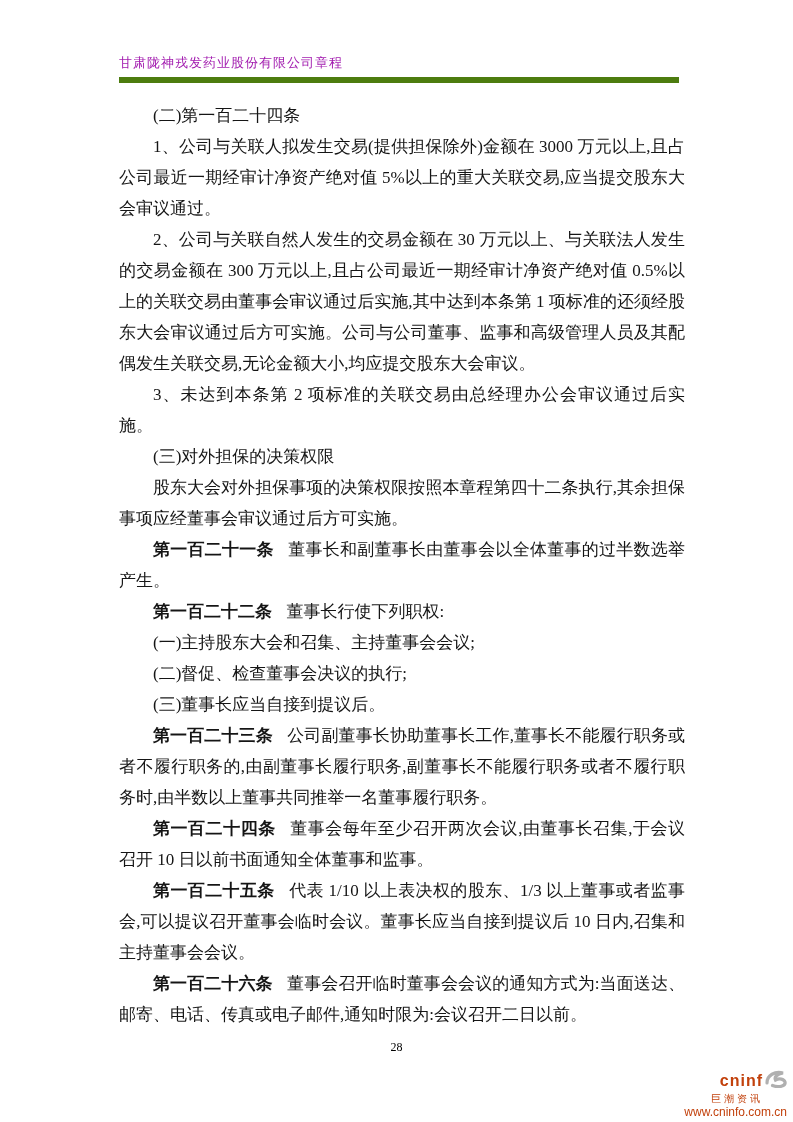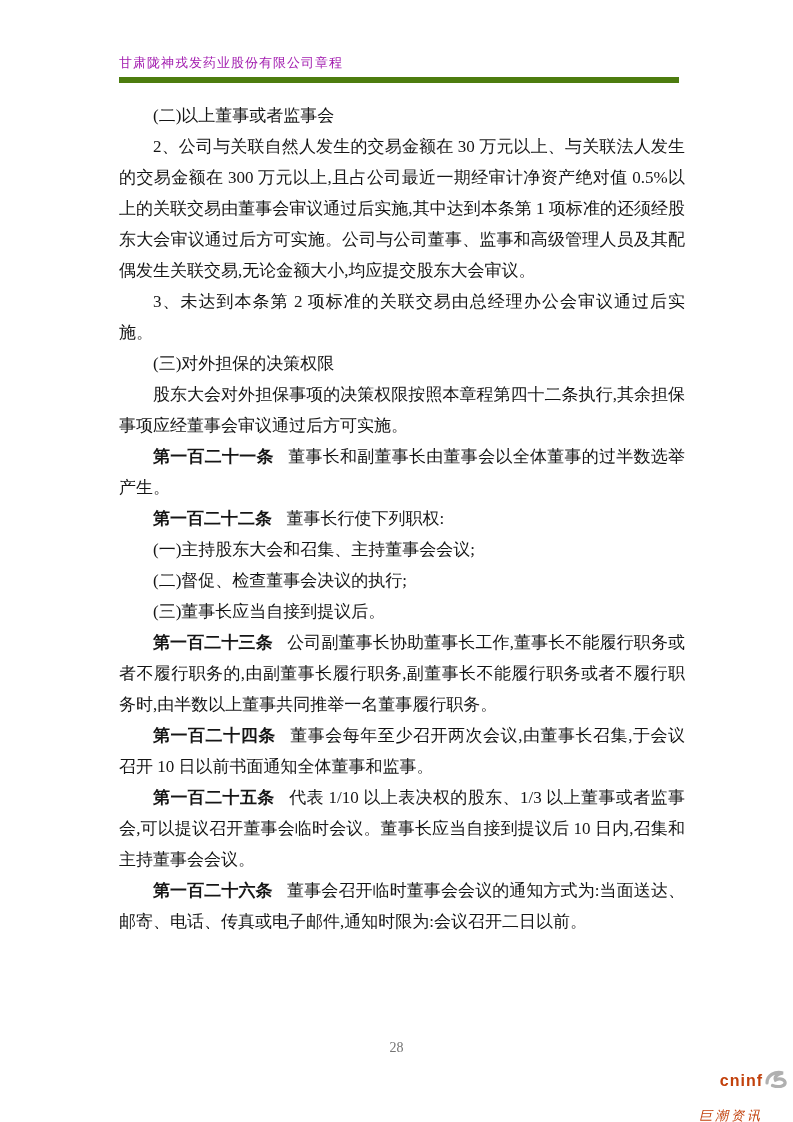--- a/index.html
+++ b/index.html
@@ -37,22 +37,22 @@
     font-weight: bold;
     font-family: "Liberation Sans", "DejaVu Sans", sans-serif;
     margin-right: 0.85em;
   }
   .page-number {
     position: absolute;
     top: 1040px;
     left: 0;
     width: 100%;
     text-align: center;
-    font-size: 14px;
-    color: #737373;
+    font-size: 12px;
+    color: #000000;
   }
   .cninfo {
     position: absolute;
     right: 6px;
     top: 1070px;
     width: 130px;
     text-align: right;
     color: #c2410c;
     line-height: 1.1;
   }
@@ -62,43 +62,43 @@
     justify-content: flex-end;
     gap: 2px;
   }
   .cninfo .brand {
     font-family: "Liberation Sans", "DejaVu Sans", sans-serif;
     font-weight: bold;
     font-size: 16px;
     letter-spacing: 1px;
   }
   .cninfo .company {
-    font-size: 13px;
+    font-size: 10px;
     letter-spacing: 3px;
     padding-right: 24px;
-    margin-top: 17px;
-    font-style: italic;
+    margin-top: 1px;
   }
   .cninfo .url {
     font-family: "Liberation Sans", "DejaVu Sans", sans-serif;
     font-size: 12px;
     margin-top: 2px;
   }
 </style>
 </head>
 <body>
 
 <div class="page">
 
   <div class="header">
     <span>甘肃陇神戎发药业股份有限公司章程</span>
   </div>
 
   <div class="body-text">
-    <p><span>(二)以上董事或者监事会</span></p>
+    <p><span>(二)第一百二十四条</span></p>
+    <p><span>1、公司与关联人拟发生交易(提供担保除外)金额在 3000 万元以上,且占公司最近一期经审计净资产绝对值 5%以上的重大关联交易,应当提交股东大会审议通过。</span></p>
     <p><span>2、公司与关联自然人发生的交易金额在 30 万元以上、与关联法人发生的交易金额在 300 万元以上,且占公司最近一期经审计净资产绝对值 0.5%以上的关联交易由董事会审议通过后实施,其中达到本条第 1 项标准的还须经股东大会审议通过后方可实施。公司与公司董事、监事和高级管理人员及其配偶发生关联交易,无论金额大小,均应提交股东大会审议。</span></p>
     <p><span>3、未达到本条第 2 项标准的关联交易由总经理办公会审议通过后实施。</span></p>
     <p><span>(三)对外担保的决策权限</span></p>
     <p><span>股东大会对外担保事项的决策权限按照本章程第四十二条执行,其余担保事项应经董事会审议通过后方可实施。</span></p>
     <p><span class="lead">第一百二十一条</span><span>董事长和副董事长由董事会以全体董事的过半数选举产生。</span></p>
     <p><span class="lead">第一百二十二条</span><span>董事长行使下列职权:</span></p>
     <p><span>(一)主持股东大会和召集、主持董事会会议;</span></p>
     <p><span>(二)督促、检查董事会决议的执行;</span></p>
     <p><span>(三)董事长应当自接到提议后。</span></p>
     <p><span class="lead">第一百二十三条</span><span>公司副董事长协助董事长工作,董事长不能履行职务或者不履行职务的,由副董事长履行职务,副董事长不能履行职务或者不履行职务时,由半数以上董事共同推举一名董事履行职务。</span></p>

